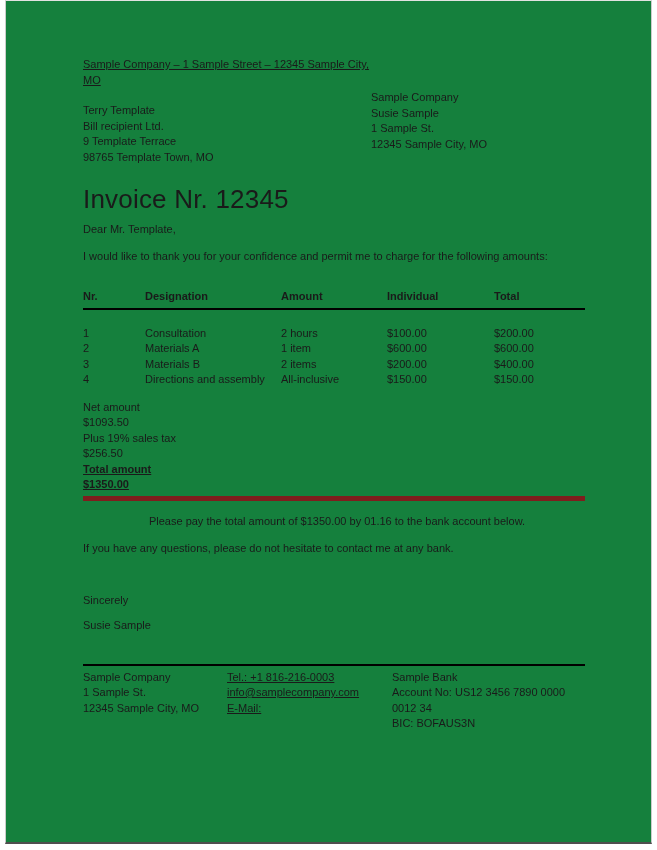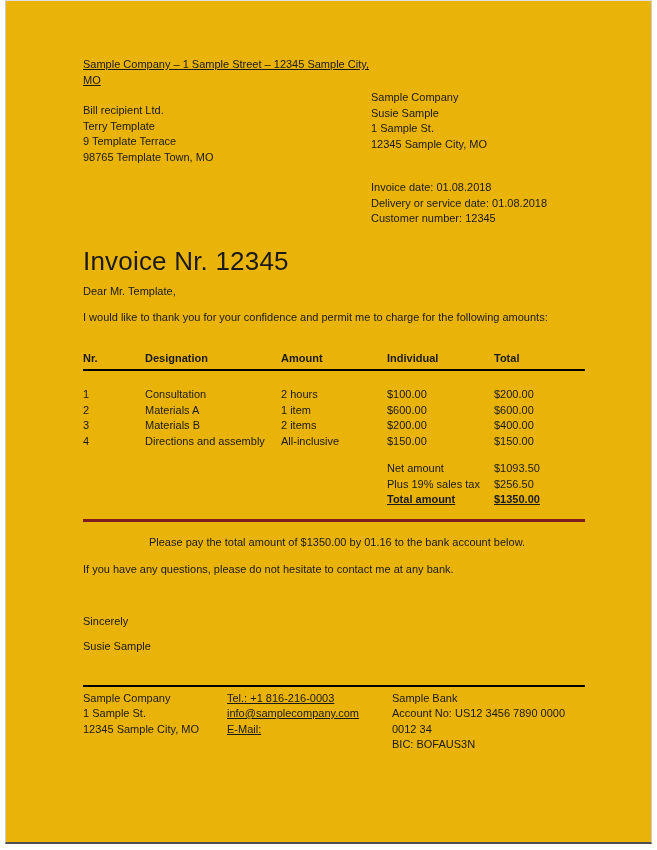--- a/index.html
+++ b/index.html
@@ -10,21 +10,21 @@
   body {
     width: 657px;
     height: 850px;
     font-family: "Liberation Sans", sans-serif;
     overflow: hidden;
   }
   .page {
     box-sizing: border-box;
     margin: 0 5px 5px 5px;
     height: 844px;
-    background: #eab308;
+    background: #15803d;
     border: 1px solid #cccccc;
     border-top-color: #e2e2e2;
     border-bottom: 2px solid #4f4f4f;
   }
   .content {
     padding: 55px 60px 0 77px;
     color: #1a1a1a;
     font-size: 11px;
     line-height: 15.5px;
   }
@@ -53,38 +53,38 @@
     line-height: 28px;
     font-weight: 400;
     letter-spacing: 0.2px;
   }
   .salutation { margin-top: 9px; }
   .intro { margin-top: 11px; }
 
   .invoice-table {
     width: 502px;
     margin-top: 25px;
-    border-bottom: 3px solid #7f1d1d;
-    padding-bottom: 11px;
+    border-bottom: 5px solid #7f1d1d;
+    padding-bottom: 3px;
   }
   .t-head {
     display: flex;
     font-weight: bold;
     padding-bottom: 3px;
     border-bottom: 2px solid #000000;
   }
   .t-body { padding-top: 16px; }
   .t-row { display: flex; }
   .c1 { width: 62px; }
   .c2 { width: 136px; }
   .c3 { width: 106px; }
   .c4 { width: 107px; }
   .c5 { flex: 1; }
   .t-totals { margin-top: 12px; }
-  .tot-row { display: flex; }
+  .tot-row { display: flex; flex-direction: column; }
   .tot-spacer { width: 304px; }
   .tot-label { width: 107px; }
   .tot-value { flex: 1; }
   .tot-strong .tot-label,
   .tot-strong .tot-value {
     font-weight: bold;
   }
   .tot-strong .tot-label span,
   .tot-strong .tot-value span {
     text-decoration: underline;
@@ -112,38 +112,33 @@
 <div class="page">
   <div class="content">
 
     <div class="sender-line">
       <div>Sample Company – 1 Sample Street – 12345 Sample City,</div>
       <div>MO</div>
     </div>
 
     <div class="addresses">
       <div class="recipient">
+        <div>Terry Template</div>
         <div>Bill recipient Ltd.</div>
-        <div>Terry Template</div>
         <div>9 Template Terrace</div>
         <div>98765 Template Town, MO</div>
       </div>
       <div class="company-address">
         <div>Sample Company</div>
         <div>Susie Sample</div>
         <div>1 Sample St.</div>
         <div>12345 Sample City, MO</div>
       </div>
     </div>
 
-    <div class="invoice-meta">
-      <div>Invoice date: 01.08.2018</div>
-      <div>Delivery or service date: 01.08.2018</div>
-      <div>Customer number: 12345</div>
-    </div>
 
     <div class="invoice-title">Invoice Nr. 12345</div>
 
     <div class="salutation">Dear Mr. Template,</div>
     <div class="intro">I would like to thank you for your confidence and permit me to charge for the following amounts:</div>
 
     <div class="invoice-table">
       <div class="t-head">
         <span class="c1">Nr.</span>
         <span class="c2">Designation</span>

